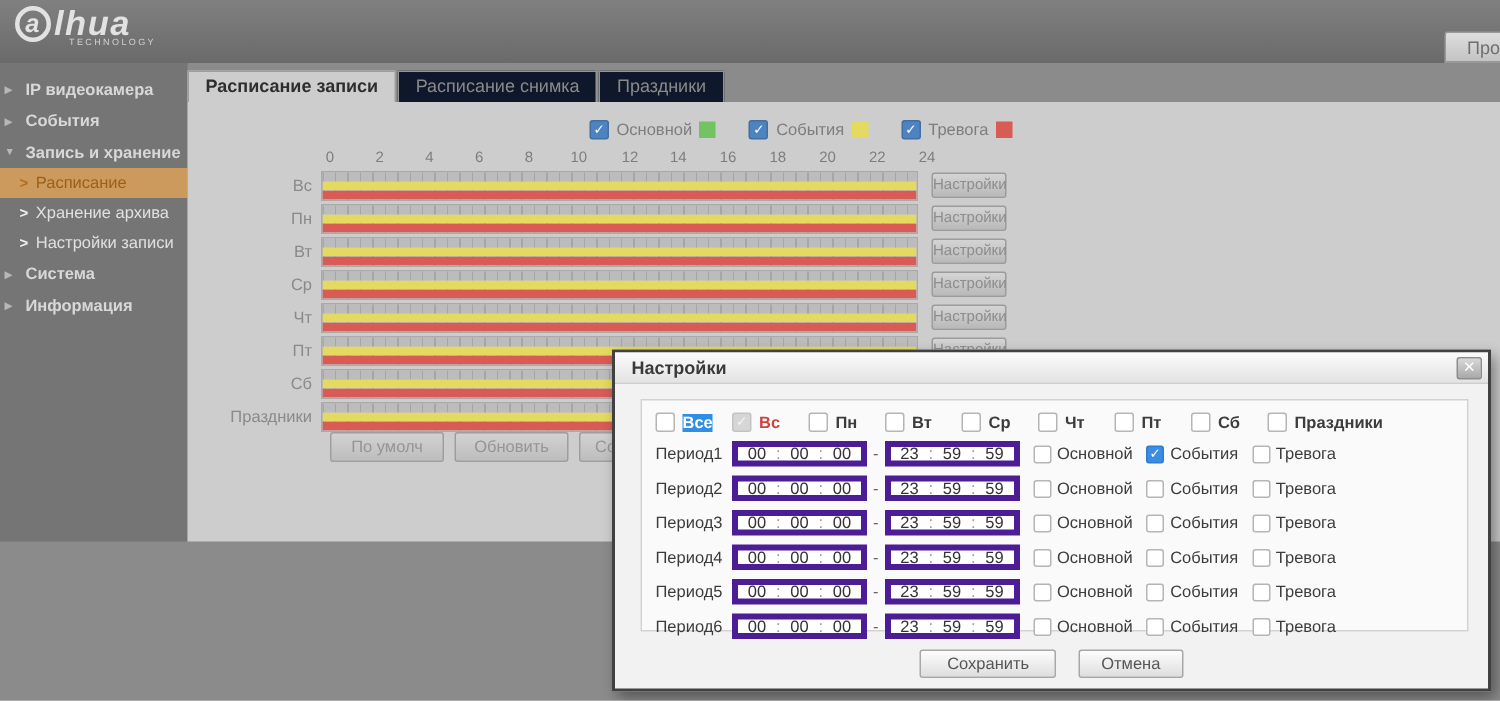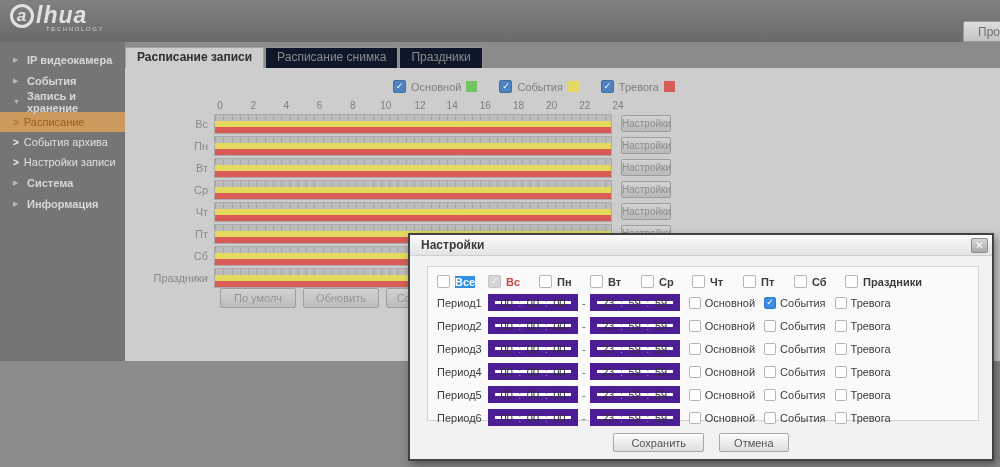--- a/index.html
+++ b/index.html
@@ -18,21 +18,21 @@
           font-size:17px;margin-right:2px;}
   .logo-sub{font-size:6px;letter-spacing:1.6px;color:#d0d0d0;margin-left:36px;margin-top:-3px;}
   .preview-btn{position:absolute;left:963px;top:21px;width:92px;height:21px;
           background:linear-gradient(#dedede,#c3c3c3);border:1px solid #9a9a9a;
           border-radius:2px 2px 0 0;font-size:12px;color:#6f6f6f;text-align:left;
           padding-left:14px;font-family:inherit;}
 
   
   .sidebar{position:absolute;left:0;top:42px;width:125px;height:319px;
            background:#757575;padding-top:7px;}
-  .side-item{height:21px;display:flex;align-items:center;padding-left:13px;
+  .side-item{height:21px;display:flex;align-items:center;padding-left:3px;
              font-size:11px;font-weight:bold;color:#d8d8d8;cursor:default;}
   .arrow{font-size:7px;color:#b8b8b8;margin-right:5px;width:9px;flex:none;}
   .side-sub{height:20px;display:flex;align-items:center;padding-left:13px;
             font-size:11px;color:#e0e0e0;cursor:default;}
   .side-sub .chev{font-size:10px;font-weight:bold;color:#efefef;margin-right:5px;}
   .side-sub.selected{background:#cd9a5e;color:#9c5f17;}
   .side-sub.selected .chev{color:#b1701c;}
 
   
   .tabstrip{position:absolute;left:125px;top:47px;height:21px;display:flex;}
@@ -85,21 +85,21 @@
   .dialog-box{position:absolute;left:17px;top:31px;width:552px;height:155px;background:#fafafa;
           border:1px solid #d2d2d2;padding:8px 9px 0 9px;}
   .day-row{display:flex;align-items:center;}
   .dlg-day{display:flex;align-items:center;gap:5px;width:51px;flex:none;
            font-size:11px;color:#3c3c3c;font-weight:bold;}
   .dlg-day:last-child{width:auto;}
   .dlb.hl{background:#2f8fe5;color:#fff;}
   .dlb.red{color:#cc4540;}
   .period-row{display:flex;align-items:center;margin-top:6px;}
   .plabel{width:51px;font-size:11px;color:#3c3c3c;flex:none;}
-  .timebox{width:90px;height:17px;border:7px solid #4c1d95;background:#fff;display:flex;
+  .timebox{width:90px;height:17px;border:4px solid #4c1d95;background:#fff;display:flex;
            align-items:center;justify-content:space-evenly;font-size:11px;color:#333;flex:none;}
   .colon{color:#999;}
   .dash{margin:0 4px;color:#666;font-size:11px;}
   .pcheck{display:flex;align-items:center;gap:4px;margin-left:9px;font-size:11px;color:#3c3c3c;}
   .pcheck .cb{width:12px;height:12px;}
   .dialog-footer{position:absolute;bottom:7px;left:0;width:100%;display:flex;
                  justify-content:center;gap:15px;}
   .dlg-btn{height:19px;background:linear-gradient(#fdfdfd,#dedede);border:1px solid #a8a8a8;
            border-radius:2px;font-size:11px;color:#555;padding:0 14px;font-family:inherit;}
   .dlg-btn.save{padding:0 17px;}
@@ -130,21 +130,21 @@
     <div class="side-item">
       <span class="arrow">▼</span>
       <span>Запись и хранение</span>
     </div>
     <div class="side-sub selected">
       <span class="chev">&gt;</span>
       <span>Расписание</span>
     </div>
     <div class="side-sub">
       <span class="chev">&gt;</span>
-      <span>События архива</span>
+      <span>Хранение архива</span>
     </div>
     <div class="side-sub">
       <span class="chev">&gt;</span>
       <span>Настройки записи</span>
     </div>
     <div class="side-item">
       <span class="arrow">▶</span>
       <span>Система</span>
     </div>
     <div class="side-item">

